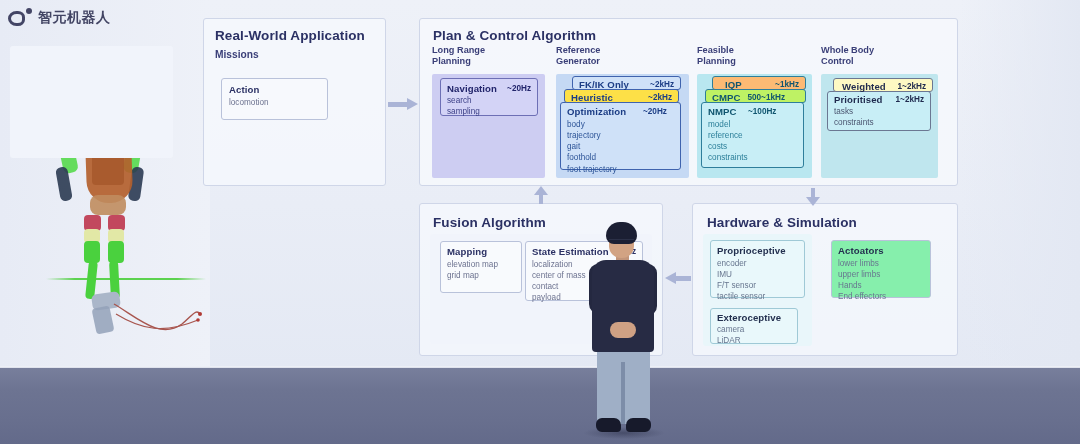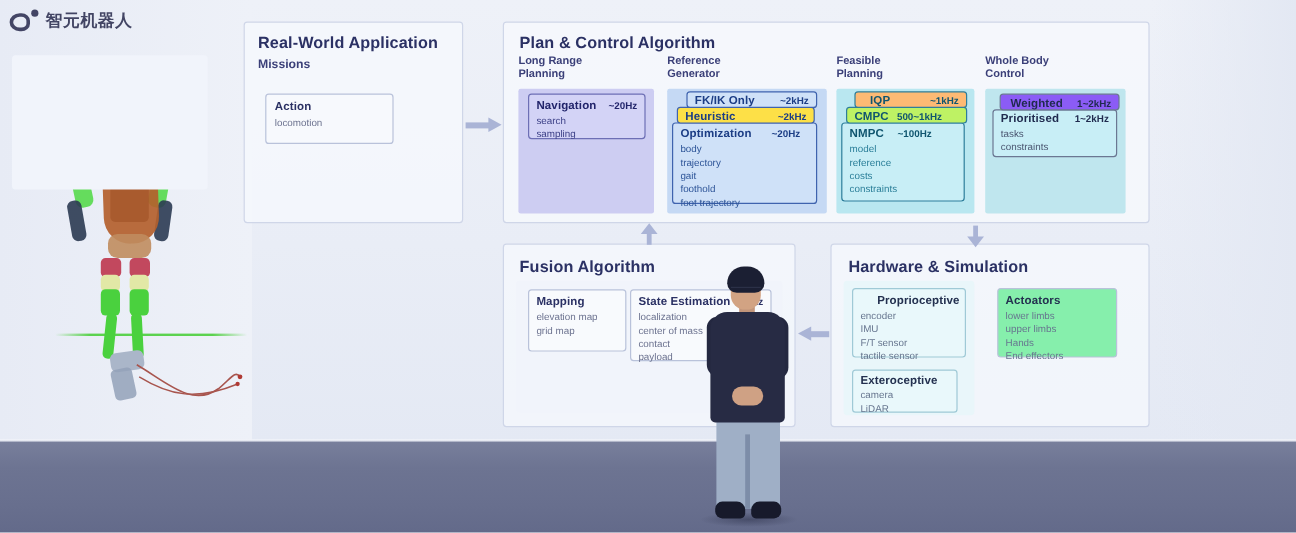--- a/index.html
+++ b/index.html
@@ -149,21 +149,21 @@
   #cmpc-card .c-freq  { position:absolute; right:20px; top:3px; color:#10556f; }
 
   #nmpc-card { left: 701px; top: 102px; width: 103px; height: 66px;
                background: #c8eef6; border-color: #2e7e9b; z-index: 2; }
   #nmpc-card .c-title { position:absolute; left:6px; top:3px; color:#10556f; }
   #nmpc-card .c-freq  { position:absolute; left:46px; top:4px; color:#10556f; }
   #nmpc-card .c-list  { position:absolute; left:6px; top:16px; color:#2b7f99; }
 
   
   #weighted-card { left: 833px; top: 78px; width: 100px; height: 14px;
-                   background: #8b5cf6; border-color: #6b7792; z-index: 3; }
+                   background: #fef9c3; border-color: #6b7792; z-index: 3; }
   #weighted-card .c-title { position:absolute; left:8px; top:2px; color:#1f2a4e; }
   #weighted-card .c-freq  { position:absolute; right:6px; top:3px; color:#1f2a4e; }
 
   #prio-card { left: 827px; top: 91px; width: 104px; height: 40px;
                background: #c8eef6; border-color: #6b7792; z-index: 2; }
   #prio-card .c-title { position:absolute; left:6px; top:2px; color:#1f2a4e; }
   #prio-card .c-freq  { position:absolute; right:6px; top:3px; color:#1f2a4e; }
   #prio-card .c-list  { position:absolute; left:6px; top:14px; color:#4a5570; }
 
   
@@ -186,21 +186,21 @@
 
   
   #hw { left: 692px; top: 203px; width: 266px; height: 153px; }
   #hw .panel-title { position: absolute; left: 14px; top: 11px; }
   .hw-inner {
     position: absolute; left: 703px; top: 234px; width: 109px; height: 112px;
     background: #e9f6fa; border-radius: 3px;
   }
   #prop-card { left: 710px; top: 240px; width: 95px; height: 58px;
                background: #e9f8fb; border-color: #9fc9d6; }
-  #prop-card .c-title { position:absolute; left:20px; top:4px; color:#23304f; }
+  #prop-card .c-title { position:absolute; left:6px; top:4px; color:#23304f; }
   #prop-card .c-list  { position:absolute; left:6px; top:17px; color:#67768f; }
 
   #extero-card { left: 710px; top: 308px; width: 88px; height: 36px;
                  background: #e9f8fb; border-color: #9fc9d6; }
   #extero-card .c-title { position:absolute; left:6px; top:3px; color:#23304f; }
   #extero-card .c-list  { position:absolute; left:6px; top:15px; color:#67768f; }
 
   #act-card { left: 831px; top: 240px; width: 100px; height: 58px;
               background: #86efac; border-color: #b9c2da; }
   #act-card .c-title { position:absolute; left:6px; top:4px; color:#23304f; }

